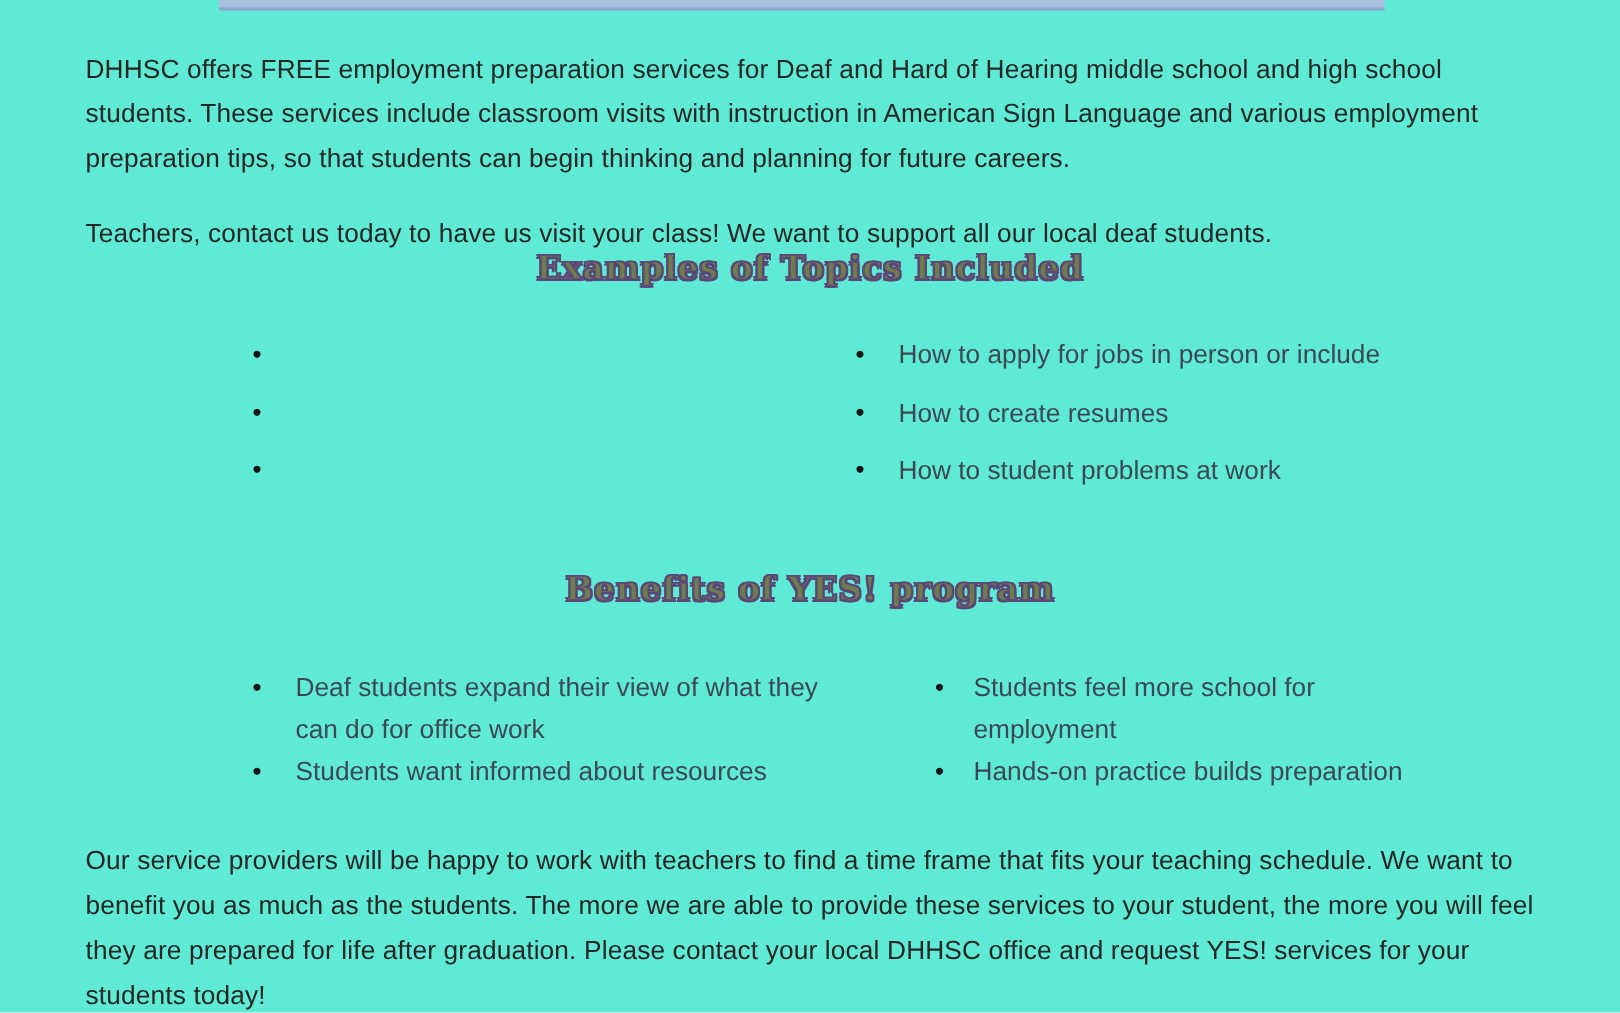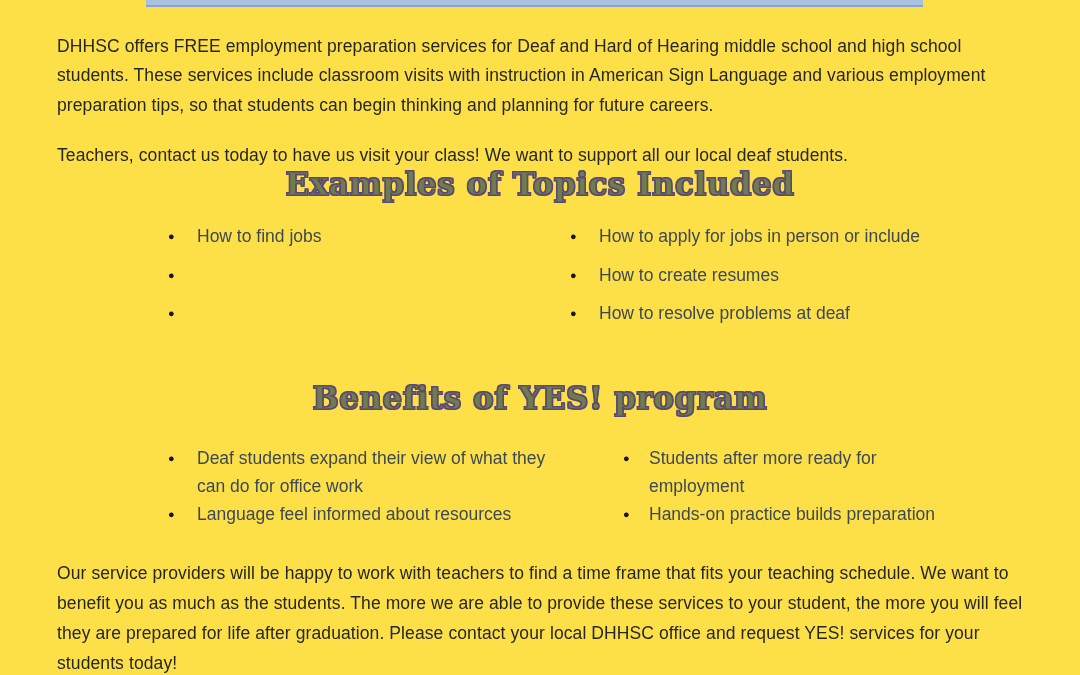--- a/index.html
+++ b/index.html
@@ -4,21 +4,21 @@
 <style>
   html, body {
     margin: 0;
     padding: 0;
     background: #ffffff;
   }
   .page {
     position: relative;
     width: 1080px;
     height: 675px;
-    background: #fde047;
+    background: #5eead4;
     overflow: hidden;
     font-family: "Liberation Sans", sans-serif;
   }
 
   
   .top-rule {
     position: absolute;
     left: 146px;
     top: 0;
     width: 777px;
@@ -40,21 +40,21 @@
   .par-2 { top: 113px; margin-top: 28px; }
   .par-closing { top: 540px; line-height: 30px; }
 
   .fancy-heading {
     position: absolute;
     left: 0;
     width: 1080px;
     text-align: center;
     font-family: "DejaVu Serif", serif;
     font-weight: 700;
-    font-size: 31px;
+    font-size: 22px;
     letter-spacing: 0.5px;
     color: #6f7d4d;
     -webkit-text-stroke: 1px #5b4778;
     text-shadow:
       1px 1px 0 #5b4778,
       -1px -1px 0 #5b4778,
       1px -1px 0 #5b4778,
       -1px 1px 0 #5b4778;
   }
   .heading-topics   { top: 166px; }
@@ -110,62 +110,61 @@
 
   <p class="body-par par-1">DHHSC offers FREE employment preparation services for Deaf and Hard of Hearing middle school and high school students. These services include classroom visits with instruction in American Sign Language and various employment preparation tips, so that students can begin thinking and planning for future careers.</p>
 
   <p class="body-par par-2">Teachers, contact us today to have us visit your class! We want to support all our local deaf students.</p>
 
   <div class="fancy-heading heading-topics">Examples of Topics Included</div>
 
   <ul class="blist topics-left">
     <li>
       <span class="bullet">●</span>
-      <span class="li-text">How to find jobs</span>
     </li>
     <li>
       <span class="bullet">●</span>
     </li>
     <li>
       <span class="bullet">●</span>
     </li>
   </ul>
 
   <ul class="blist topics-right">
     <li>
       <span class="bullet">●</span>
       <span class="li-text">How to apply for jobs in person or include</span>
     </li>
     <li>
       <span class="bullet">●</span>
       <span class="li-text">How to create resumes</span>
     </li>
     <li>
       <span class="bullet">●</span>
-      <span class="li-text">How to resolve problems at deaf</span>
+      <span class="li-text">How to student problems at work</span>
     </li>
   </ul>
 
   <div class="fancy-heading heading-benefits">Benefits of YES! program</div>
 
   <ul class="blist benefits-left">
     <li>
       <span class="bullet">●</span>
       <span class="li-text">Deaf students expand their view of what they can do for office work</span>
     </li>
     <li>
       <span class="bullet">●</span>
-      <span class="li-text">Language feel informed about resources</span>
+      <span class="li-text">Students want informed about resources</span>
     </li>
   </ul>
 
   <ul class="blist benefits-right">
     <li>
       <span class="bullet">●</span>
-      <span class="li-text">Students after more ready for employment</span>
+      <span class="li-text">Students feel more school for employment</span>
     </li>
     <li>
       <span class="bullet">●</span>
       <span class="li-text">Hands-on practice builds preparation</span>
     </li>
   </ul>
 
   <p class="body-par par-closing">Our service providers will be happy to work with teachers to find a time frame that fits your teaching schedule. We want to benefit you as much as the students. The more we are able to provide these services to your student, the more you will feel they are prepared for life after graduation. Please contact your local DHHSC office and request YES! services for your students today!</p>
 
 </div>

